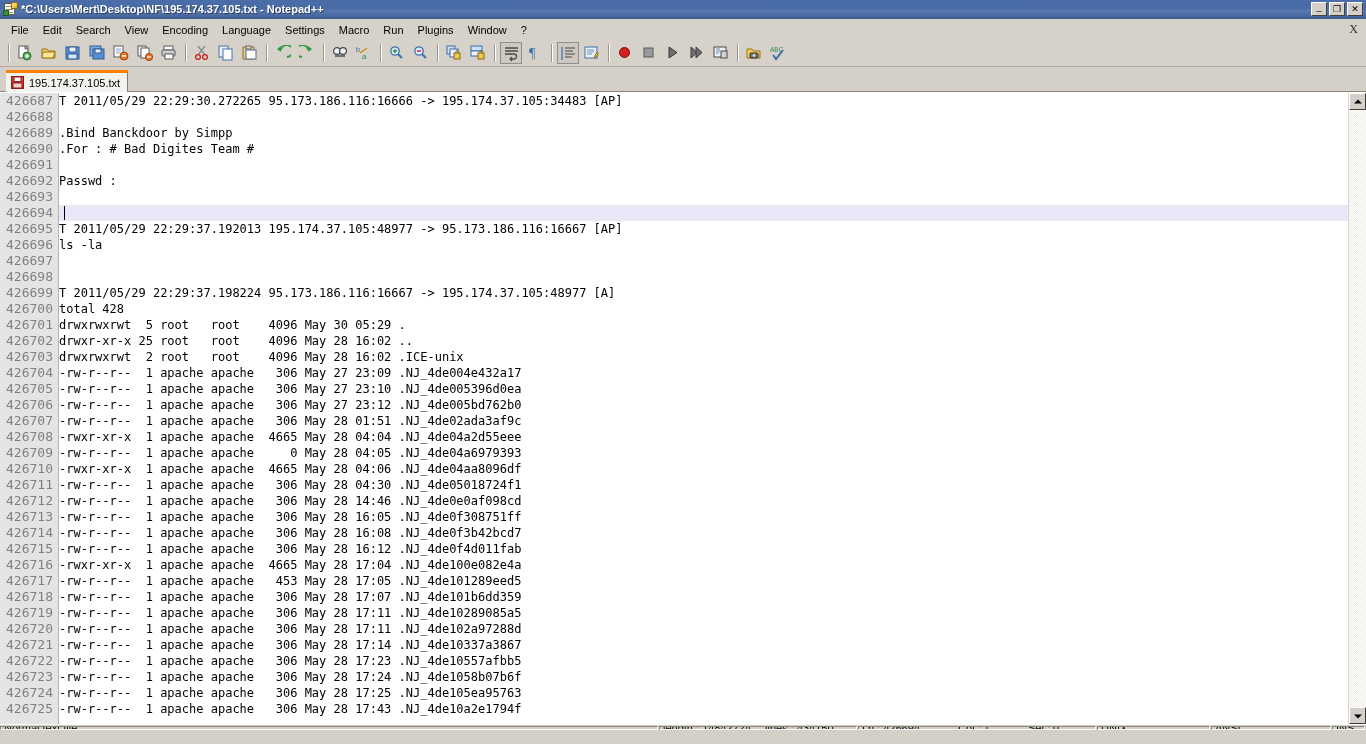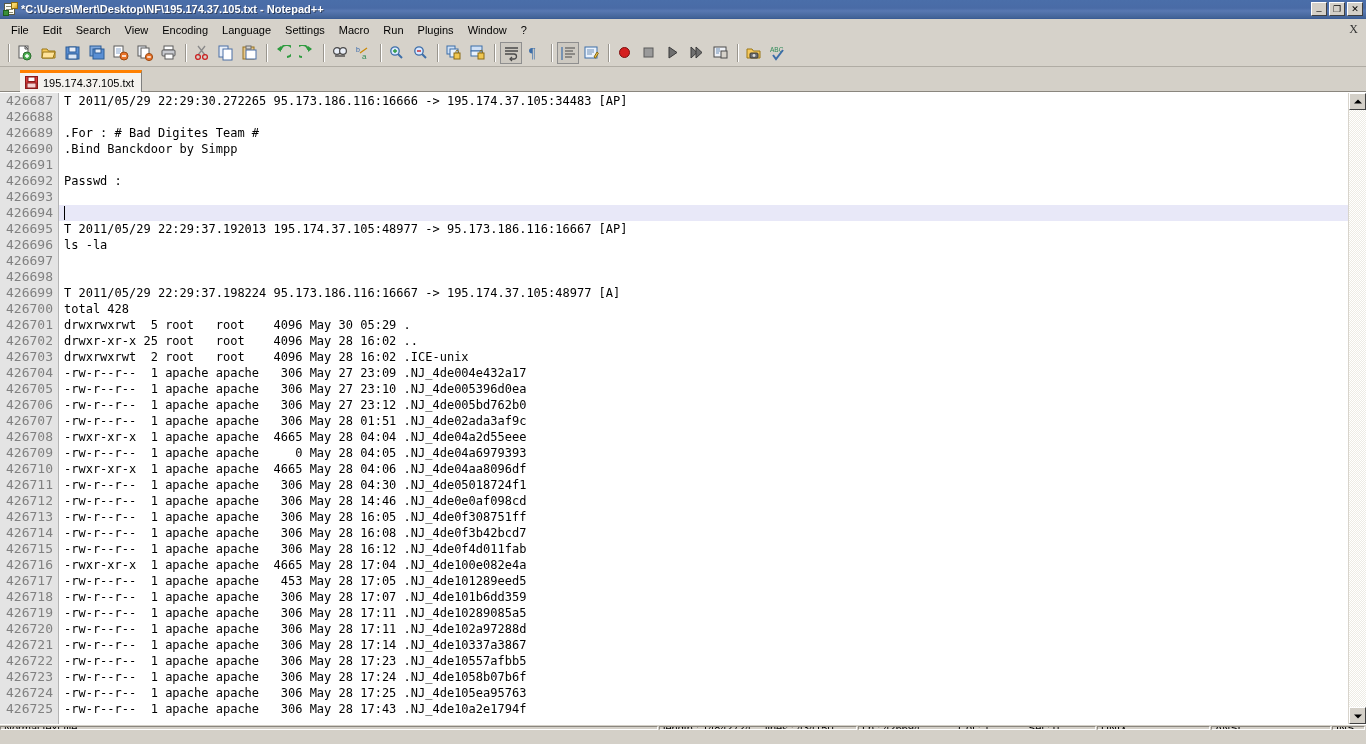--- a/index.html
+++ b/index.html
@@ -163,21 +163,21 @@
     background: #cdc9c1;
   }
   .tb-btn svg { position: absolute; left: 3px; top: 3px; }
 
   
   .tabbar {
     height: 24px;
     background: #d4d0c8;
     display: flex;
     align-items: flex-end;
-    padding-left: 20px;
+    padding-left: 6px;
     position: relative;
     flex: 0 0 auto;
     border-bottom: 1px solid #8a867e;
   }
   .tab {
     height: 22px;
     display: flex;
     align-items: center;
     padding: 0 7px 0 5px;
     background: #f4f2ee;
@@ -243,21 +243,20 @@
     overflow: hidden;
     background: #ffffff;
   }
   .code-line {
     height: 16px;
     line-height: 16px;
     font-family: "DejaVu Sans Mono", monospace;
     font-size: 12px;
     color: #000000;
     white-space: pre;
-    padding-left: 5px;
     box-sizing: border-box;
   }
   .code-line.current { background: #e8e8f8; }
   .gutter-line.current { background: #e4e4e4; }
 
   .caret {
     position: absolute;
     left: 5px;
     width: 1px;
     height: 14px;
@@ -661,22 +660,22 @@
           <div class="gutter-line">426720</div>
           <div class="gutter-line">426721</div>
           <div class="gutter-line">426722</div>
           <div class="gutter-line">426723</div>
           <div class="gutter-line">426724</div>
           <div class="gutter-line">426725</div>
         </div>
       <div class="code" id="code">
           <div class="code-line">T 2011/05/29 22:29:30.272265 95.173.186.116:16666 -&gt; 195.174.37.105:34483 [AP]</div>
           <div class="code-line">&nbsp;</div>
+          <div class="code-line">.Bind Banckdoor by Simpp</div>
           <div class="code-line">.For : # Bad Digites Team #</div>
-          <div class="code-line">.Bind Banckdoor by Simpp</div>
           <div class="code-line">&nbsp;</div>
           <div class="code-line">Passwd :</div>
           <div class="code-line">&nbsp;</div>
           <span class="caret" style="position: absolute; left: 5px; top: 113px;"></span>
           <div class="code-line current">&nbsp;</div>
           <div class="code-line">T 2011/05/29 22:29:37.192013 195.174.37.105:48977 -&gt; 95.173.186.116:16667 [AP]</div>
           <div class="code-line">ls -la</div>
           <div class="code-line">&nbsp;</div>
           <div class="code-line">&nbsp;</div>
           <div class="code-line">T 2011/05/29 22:29:37.198224 95.173.186.116:16667 -&gt; 195.174.37.105:48977 [A]</div>

